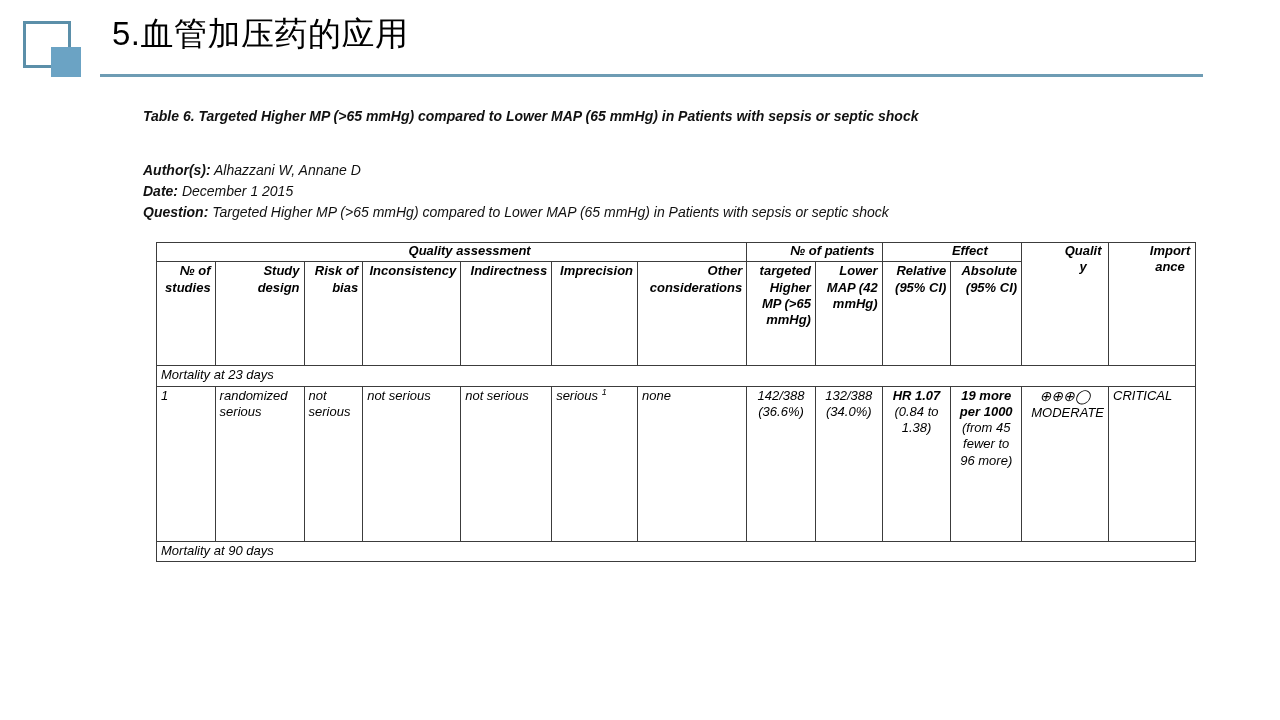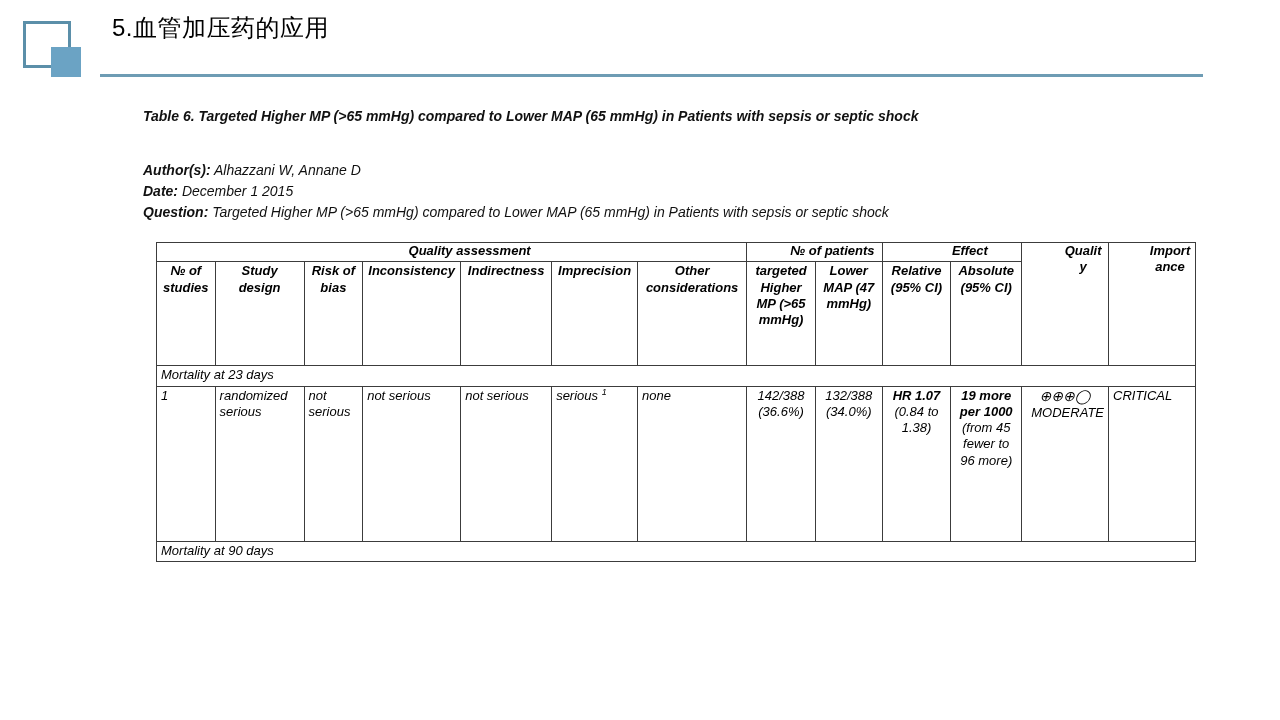--- a/index.html
+++ b/index.html
@@ -20,21 +20,21 @@
     width: 48px; height: 47px;
     border: 3px solid #5b8fa9; background: #ffffff;
   }
   .sq-fill {
     position: absolute; left: 28px; top: 26px;
     width: 30px; height: 30px;
     background: #6ba3c4;
   }
   .slide-title {
     position: absolute; left: 112px; top: 12px;
-    font-size: 24px; font-weight: 500; color: #000000;
+    font-size: 33px; font-weight: 500; color: #000000;
     letter-spacing: 0.5px; white-space: nowrap;
   }
   .title-rule {
     position: absolute; left: 100px; top: 74px;
     width: 1103px; height: 3px; background: #6e9cb4;
   }
 
   
   .doc {
     position: absolute; left: 143px; top: 106px; width: 1052px;
@@ -55,21 +55,21 @@
   }
   table.grade th, table.grade td {
     border: 1px solid #3c3c3c;
     padding: 1px 4px 2px 4px;
     vertical-align: top;
     overflow-wrap: anywhere;
     word-wrap: break-word;
   }
   table.grade th { font-weight: bold; text-align: center; }
   tr.group-row th { height: 18px; padding-top: 0; padding-left: 40px; }
-  tr.colhead-row th { height: 104px; }
+  tr.colhead-row th { height: 104px; text-align: right; }
   tr.section-row td { height: 18px; text-align: left; font-weight: normal; }
   tr.data-row { height: 155px; }
   td.al-c { text-align: center; }
   td.al-l { text-align: left; }
   .bold { font-weight: bold; }
   sup.fn { font-size: 9px; vertical-align: super; line-height: 0; }
   .q-symbols { text-align: center; font-size: 14px; letter-spacing: 0px; }
   .q-label { text-align: right; }
 </style>
 </head>
@@ -128,21 +128,21 @@
         </tr>
         <tr class="colhead-row">
           <th>№ of studies</th>
           <th>Study design</th>
           <th>Risk of bias</th>
           <th>Inconsistency</th>
           <th>Indirectness</th>
           <th>Imprecision</th>
           <th>Other considerations</th>
           <th>targeted Higher MP (&gt;65 mmHg)</th>
-          <th>Lower MAP (47 mmHg)</th>
+          <th>Lower MAP (42 mmHg)</th>
           <th>Relative (95% CI)</th>
           <th>Absolute (95% CI)</th>
         </tr>
         <tr class="section-row">
           <td colspan="13">Mortality at 23 days</td>
         </tr>
         <tr class="data-row">
           <td class="al-l">1</td>
           <td class="al-l">randomized serious</td>
           <td class="al-l">not serious</td>

